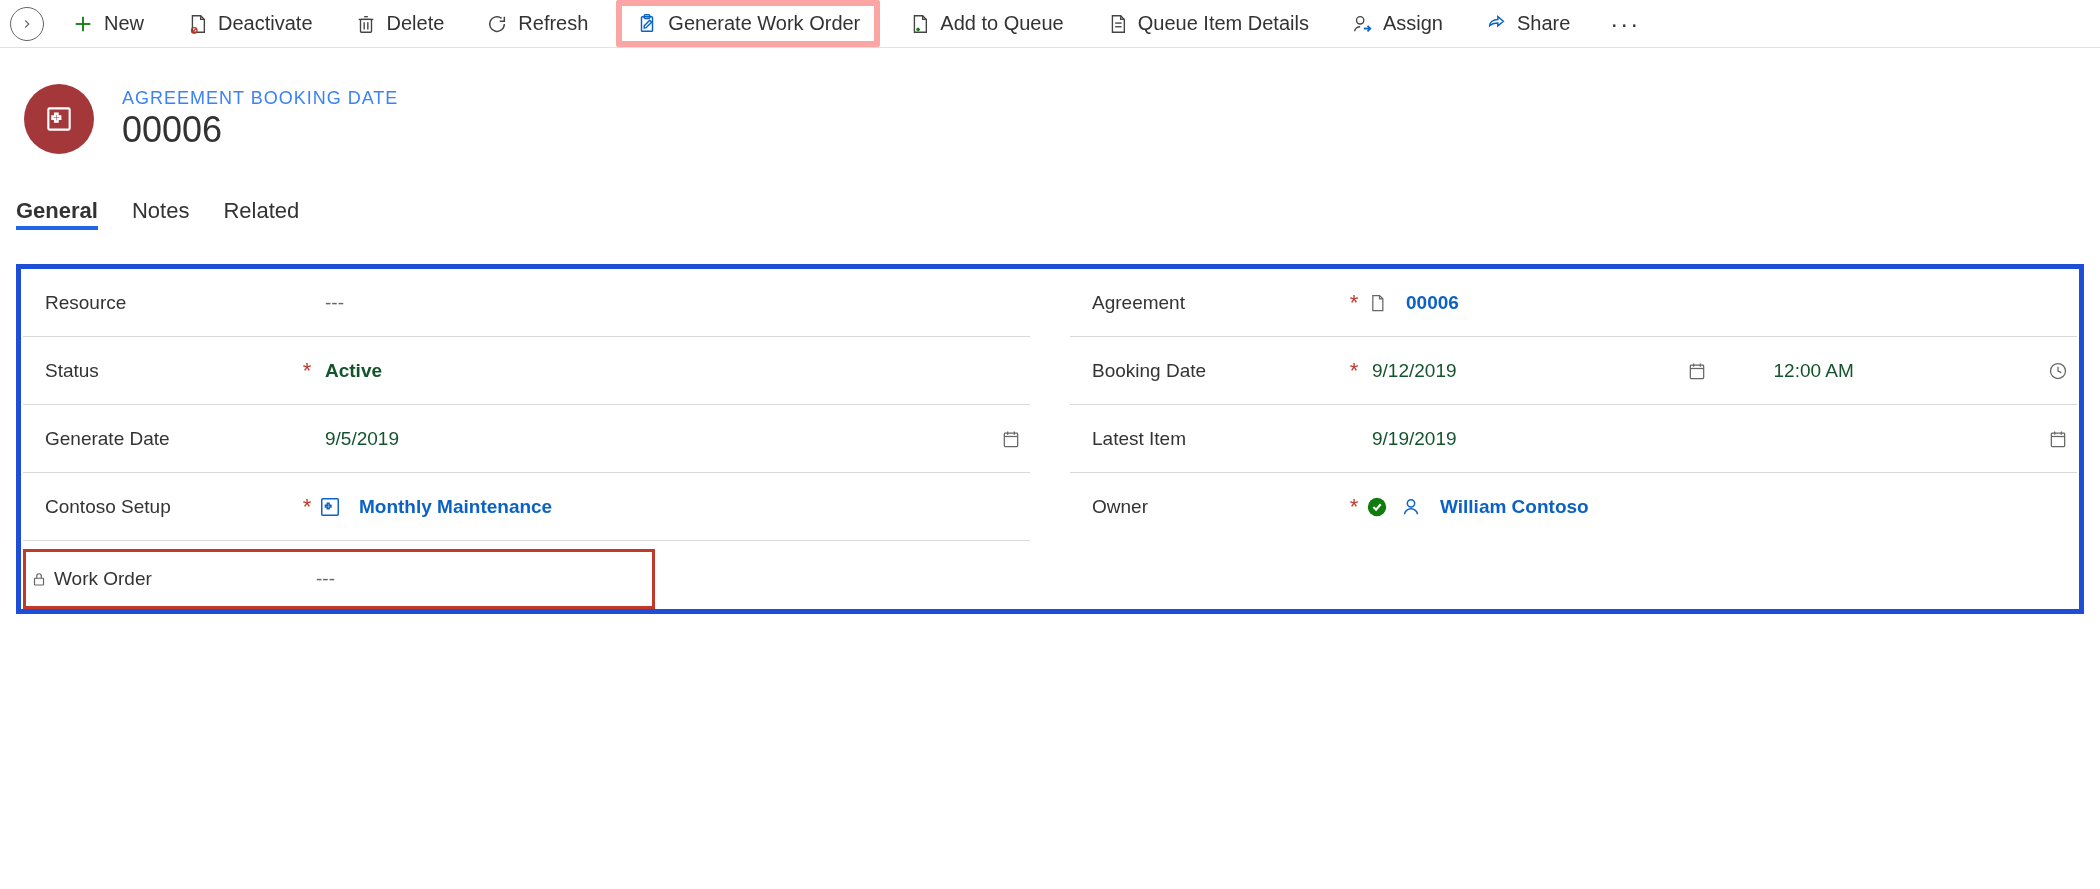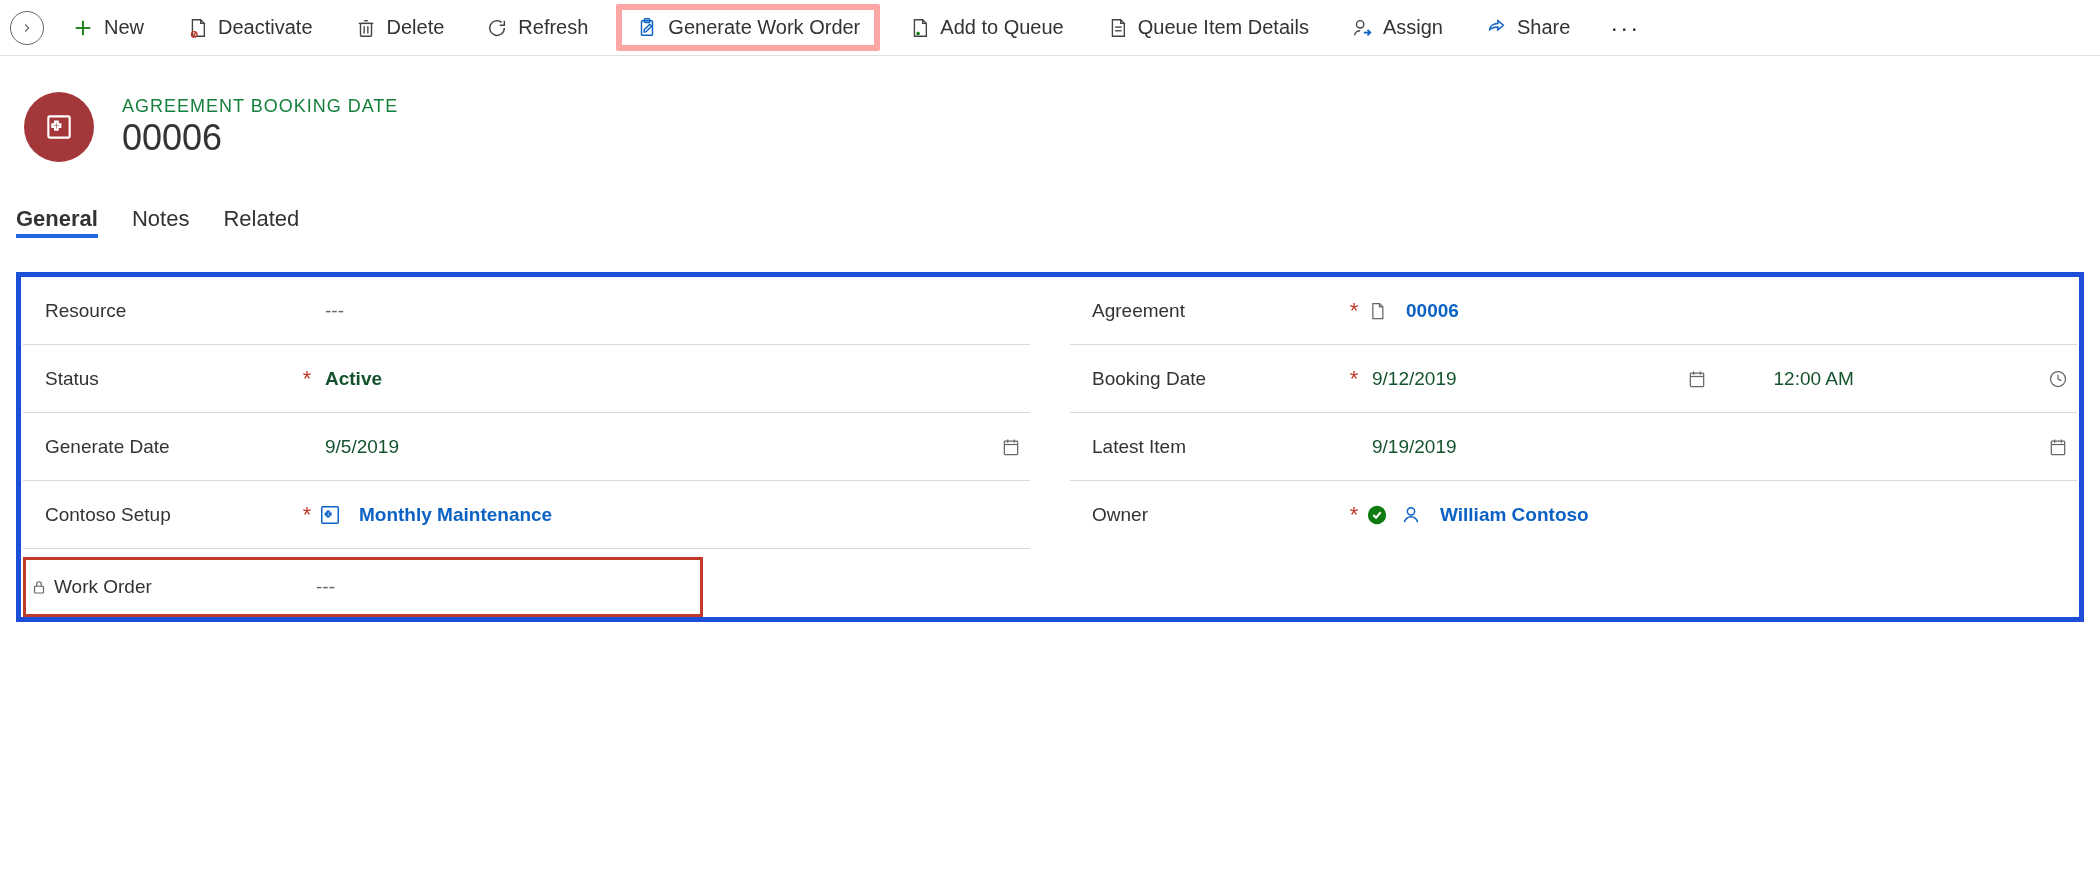--- a/index.html
+++ b/index.html
@@ -1,50 +1,50 @@
 <!DOCTYPE html>
 <html><head>
 <meta charset="utf-8">
 <style>
   * { box-sizing: border-box; }
   html, body { margin:0; padding:0; font-family: "Segoe UI", Arial, sans-serif; font-size:18px; color:#333; background:#fff; }
   .page { width:2100px; height:889px; position:relative; }
   
-  .cmdbar { display:flex; align-items:center; height:56px; border-bottom:1px solid #e1e1e1; padding:0 10px; gap:14px; }
+  .cmdbar { display:flex; align-items:center; height:48px; border-bottom:1px solid #e1e1e1; padding:0 10px; gap:14px; }
   .cmd-btn { display:flex; align-items:center; gap:10px; padding:6px 14px; border-radius:2px; cursor:pointer; color:#333; background:transparent; border:none; font-size:20px; }
   .cmd-btn .ico { width:22px; height:22px; display:flex; align-items:center; justify-content:center; }
   .cmd-btn.highlight { border:6px solid #fca5a5; }
   .chevron-btn { width:34px; height:34px; border-radius:50%; border:1.5px solid #666; display:flex; align-items:center; justify-content:center; cursor:pointer; background:#fff; }
   .more { font-size:24px; padding:0 12px; cursor:pointer; letter-spacing:2px; }
   svg { display:block; }
   
   .record-header { display:flex; align-items:center; gap:28px; padding:36px 16px 10px 24px; }
   .record-icon { width:70px; height:70px; border-radius:50%; background:#a4373a; display:flex; align-items:center; justify-content:center; }
   .record-icon svg { width:32px; height:32px; }
-  .entity-label { font-size:18px; letter-spacing:1px; color:#15803d; text-transform:uppercase; }
+  .entity-label { font-size:18px; letter-spacing:1px; color:#3b82f6; text-transform:uppercase; }
   .record-title { font-size:36px; color:#333; }
   
   .tabs { display:flex; gap:34px; padding:34px 16px 0 16px; }
   .tab { font-size:22px; color:#333; padding-bottom:2px; cursor:pointer; }
   .tab.active { font-weight:600; border-bottom:4px solid #2266e3; }
   
   .form-panel { margin:34px 16px 0 16px; border:5px solid #1d4ed8; padding:0 2px; }
   .form-grid { display:grid; grid-template-columns: 1fr 1fr; column-gap:40px; }
   .col { }
   .field { display:grid; grid-template-columns: 250px 24px 1fr; align-items:center; min-height:68px; border-bottom:1px solid #d9d9d9; padding:0 8px 0 22px; }
   .field:last-child { border-bottom:none; }
   .label { font-size:19px; color:#333; }
   .req { color:#c0392b; font-size:22px; text-align:center; }
   .value { display:flex; align-items:center; gap:12px; color:#14532d; font-size:19px; padding:2px 6px; }
   .value.link { color:#0b62c4; font-weight:600; }
   .value-row { display:flex; align-items:center; gap:12px; width:100%; }
   .suffix-icon { margin-left:auto; width:22px; height:22px; color:#666; display:flex; align-items:center; justify-content:center; }
   .pre-icon { width:22px; height:22px; display:flex; align-items:center; justify-content:center; }
   .lock { width:18px; height:18px; color:#666; margin-left:-6px; }
-  .wo-row { display:grid; grid-template-columns: 18px 232px 24px 1fr; align-items:center; min-height:60px; padding:8px 8px 8px 10px; border:3px solid #c0392b; margin:8px 0 0 0; width:680px; }
+  .wo-row { display:grid; grid-template-columns: 18px 232px 24px 1fr; align-items:center; min-height:60px; padding:8px 8px 8px 10px; border:3px solid #c0392b; margin:8px 0 0 0; width:632px; }
   .datetime { display:flex; align-items:flex-end; gap:20px; width:100%; }
   .datepart, .timepart { display:flex; align-items:center; gap:12px; }
   .timeval { margin-left:40px; }
   .green-check { width:22px; height:22px; }
   .user-icon { width:22px; height:22px; }
   .null-text { color:#666; }
 </style>
 </head>
 <body>
 

